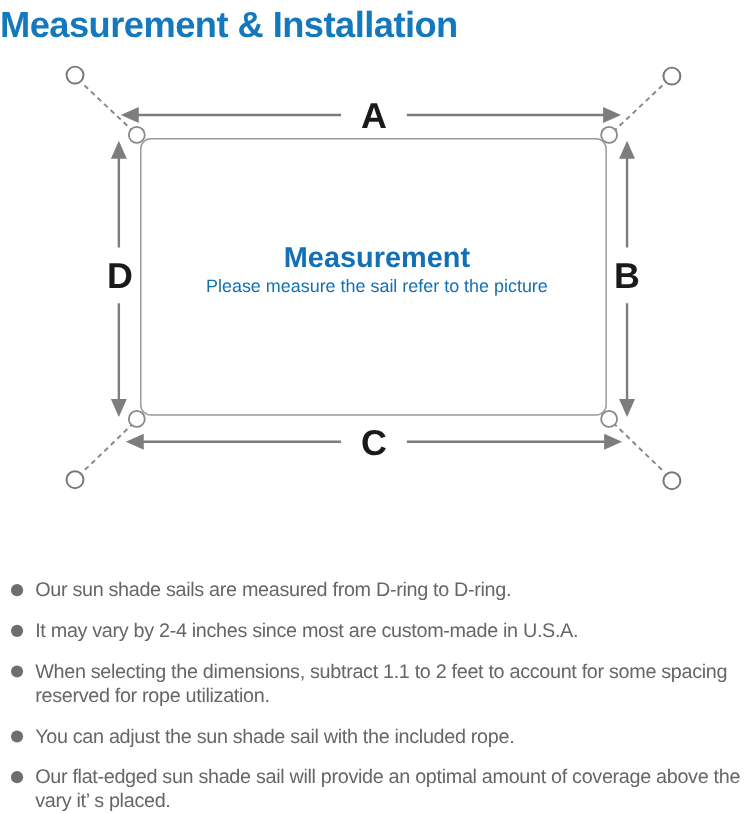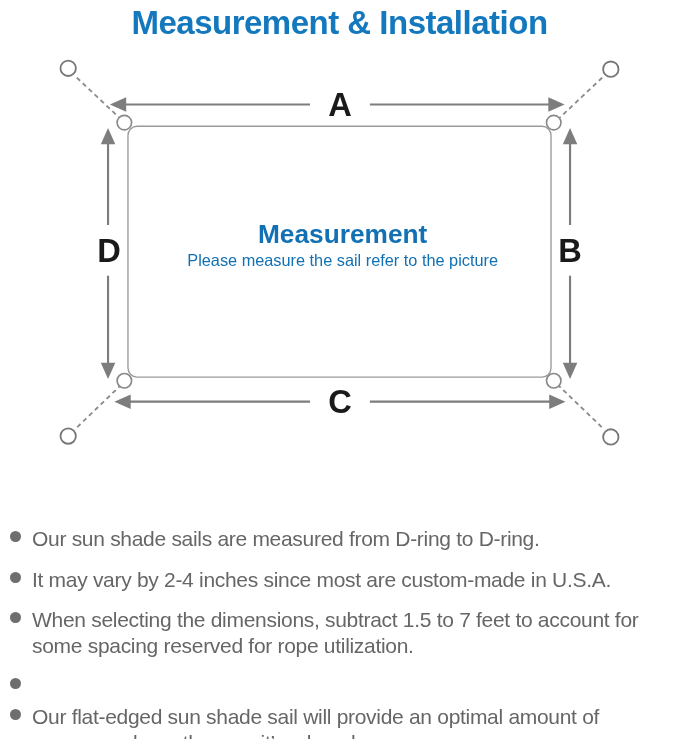--- a/index.html
+++ b/index.html
@@ -11,42 +11,41 @@
   .page {
     position: relative;
     width: 679px;
     height: 739px;
     background: #ffffff;
     overflow: hidden;
   }
   .page-title {
     margin: 0;
     padding-top: 4px;
-    text-align: center;
     font-size: 33px;
     font-weight: bold;
     letter-spacing: -0.5px;
     color: #1478be;
   }
   .diagram-wrap {
     width: 679px;
     height: 462px;
   }
   .notes {
     list-style: none;
     margin: 22px 0 0 0;
     padding: 0 6px 0 10px;
   }
   .note-item {
     display: flex;
     align-items: flex-start;
     gap: 11px;
     margin-bottom: 15px;
     color: #666666;
-    font-size: 21px;
+    font-size: 18px;
     line-height: 1.22;
     letter-spacing: -0.3px;
   }
   .note-bullet {
     flex: 0 0 auto;
     width: 11px;
     height: 11px;
     margin-top: 5px;
     border-radius: 50%;
     background: #6e6e6e;
@@ -151,24 +150,25 @@
     <li class="note-item">
       <span class="note-bullet"></span>
       <span>Our sun shade sails are measured from D-ring to D-ring.</span>
     </li>
     <li class="note-item">
       <span class="note-bullet"></span>
       <span>It may vary by 2-4 inches since most are custom-made in U.S.A.</span>
     </li>
     <li class="note-item">
       <span class="note-bullet"></span>
-      <span>When selecting the dimensions, subtract 1.5 to 7 feet to account for some spacing reserved for rope utilization.</span>
+      <span>When selecting the dimensions, subtract 1.1 to 2 feet to account for some spacing reserved for rope utilization.</span>
     </li>
     <li class="note-item">
       <span class="note-bullet"></span>
+      <span>You can adjust the sun shade sail with the included rope.</span>
     </li>
     <li class="note-item">
       <span class="note-bullet"></span>
       <span>Our flat-edged sun shade sail will provide an optimal amount of coverage above the vary it’ s placed.</span>
     </li>
   </ul>
 
 </div>
 
 </body></html>

